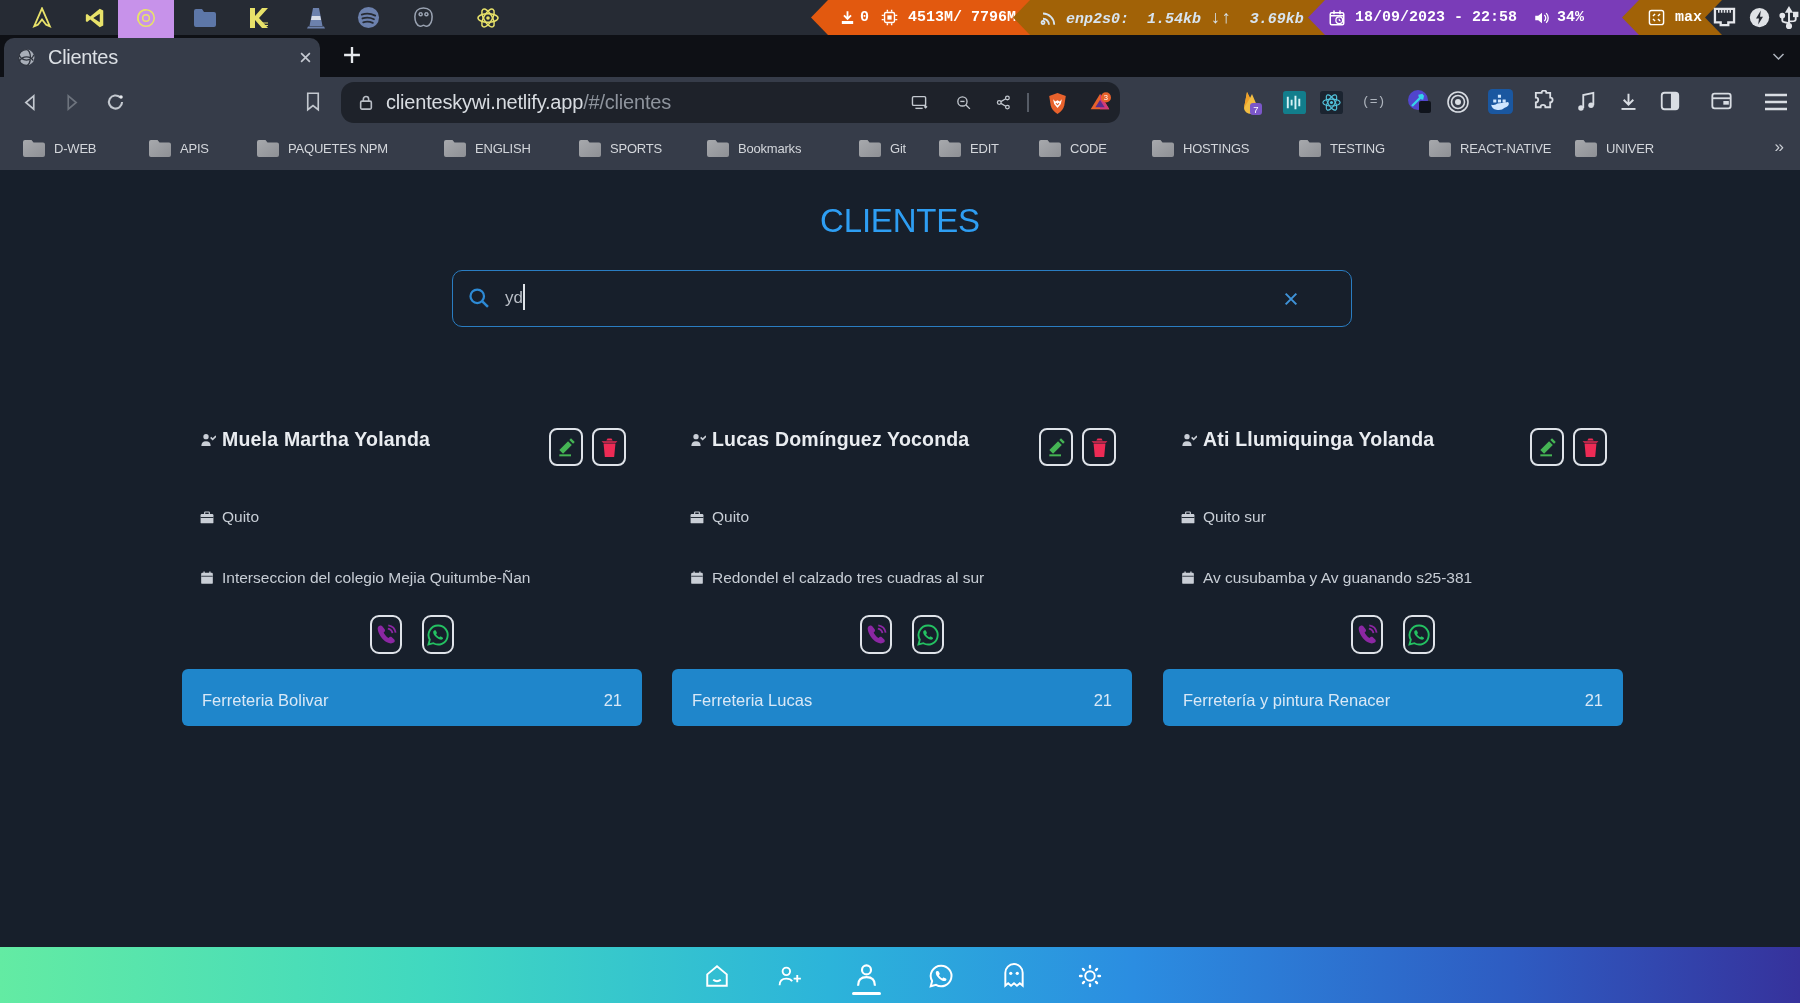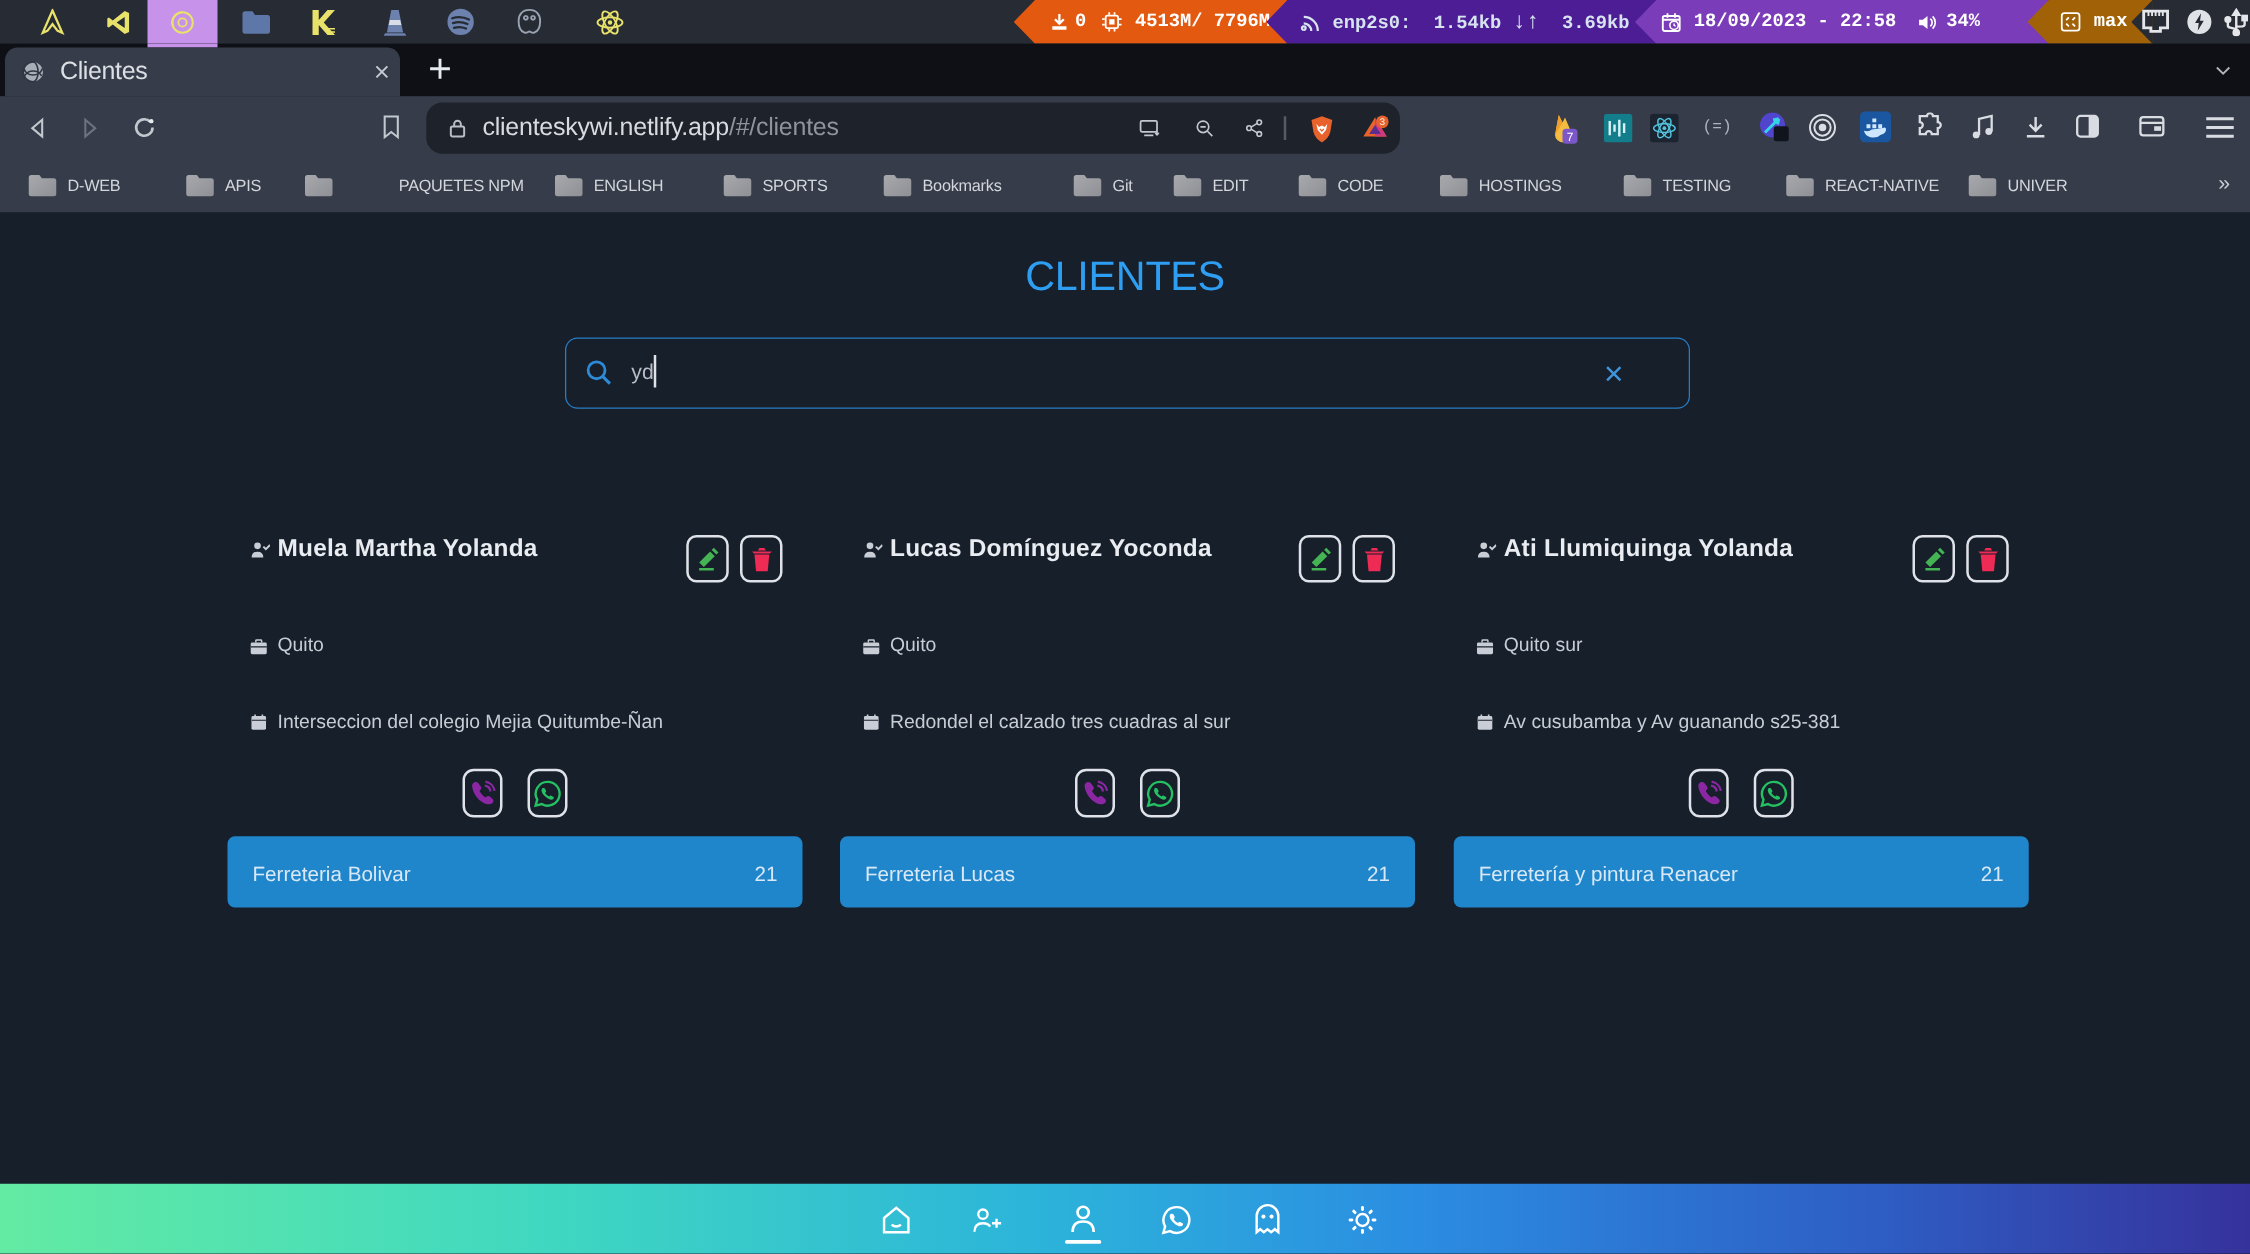--- a/index.html
+++ b/index.html
@@ -112,21 +112,21 @@
             <path d="M4 17 h16 v4 H4 Z" fill="#fff"></path>
           </svg>
         <span style="margin-left:4px;">0</span>
         <svg style="margin-left:12px;" width="17" height="17" viewBox="0 0 24 24">
             <rect x="5" y="5" width="14" height="14" rx="2" fill="none" stroke="#fff" stroke-width="2"></rect>
             <rect x="9" y="9" width="6" height="6" fill="#fff"></rect>
             <path d="M9 1v3M15 1v3M9 20v3M15 20v3M1 9h3M1 15h3M20 9h3M20 15h3" stroke="#fff" stroke-width="2"></path>
           </svg>
         <span style="margin-left:10px;">4513M/ 7796M</span>
       </div>
-      <div class="seg" style="background:#4c1d95; color:#d7e4f0; clip-path:polygon(17px 0,100% 0,100% 100%,17px 100%,0 50%); margin-left:-17px; width:312px; padding-left:27px;">
+      <div class="seg" style="background:#a16207; color:#d7e4f0; clip-path:polygon(17px 0,100% 0,100% 100%,17px 100%,0 50%); margin-left:-17px; width:312px; padding-left:27px;font-style:italic;">
         <svg width="18" height="18" viewBox="0 0 24 24">
             <path d="M4 20 a2 2 0 1 1 0.1 0 M4 13 a8 8 0 0 1 8 8 M4 6 a15 15 0 0 1 15 15" stroke="#d7e4f0" stroke-width="2.4" fill="none"></path>
           </svg>
         <span style="margin-left:8px;">enp2s0:&nbsp;&nbsp;1.54kb <span style="font-size:18px;">↓↑</span>&nbsp;&nbsp;3.69kb</span>
       </div>
       <div class="seg" style="background:#7a3cb8; color:#fff; clip-path:polygon(17px 0,100% 0,100% 100%,17px 100%,0 50%); margin-left:-17px; width:331px; padding-left:20px;">
         <svg width="18" height="18" viewBox="0 0 24 24">
             <rect x="3" y="5" width="18" height="16" rx="2" fill="none" stroke="#fff" stroke-width="2"></rect>
             <path d="M3 9 h18 M8 2 v5 M16 2 v5" stroke="#fff" stroke-width="2"></path>
             <circle cx="15" cy="15" r="4.5" fill="none" stroke="#fff" stroke-width="1.7"></circle>
@@ -327,21 +327,21 @@
           <defs>
             <linearGradient id="fg" x1="0" y1="0" x2="1" y2="1">
               <stop offset="0" stop-color="#a7a9ad"></stop>
               <stop offset="1" stop-color="#8e9095"></stop>
             </linearGradient>
           </defs>
           <path d="M1 3 q0-2 2-2 h6.5 l2 2.5 H21 q2 0 2 2 V16 q0 2-2 2 H3 q-2 0-2-2 Z" fill="url(#fg)"></path>
         </svg>
         <span class="bmt">APIS</span>
       </span>
-    <span class="bm" style="left:243px;gap:44px;">
+    <span class="bm" style="left:256px;">
         <svg width="24" height="19" viewBox="0 0 24 19">
           <defs>
             <linearGradient id="fg" x1="0" y1="0" x2="1" y2="1">
               <stop offset="0" stop-color="#a7a9ad"></stop>
               <stop offset="1" stop-color="#8e9095"></stop>
             </linearGradient>
           </defs>
           <path d="M1 3 q0-2 2-2 h6.5 l2 2.5 H21 q2 0 2 2 V16 q0 2-2 2 H3 q-2 0-2-2 Z" fill="url(#fg)"></path>
         </svg>
         <span class="bmt">PAQUETES NPM</span>

